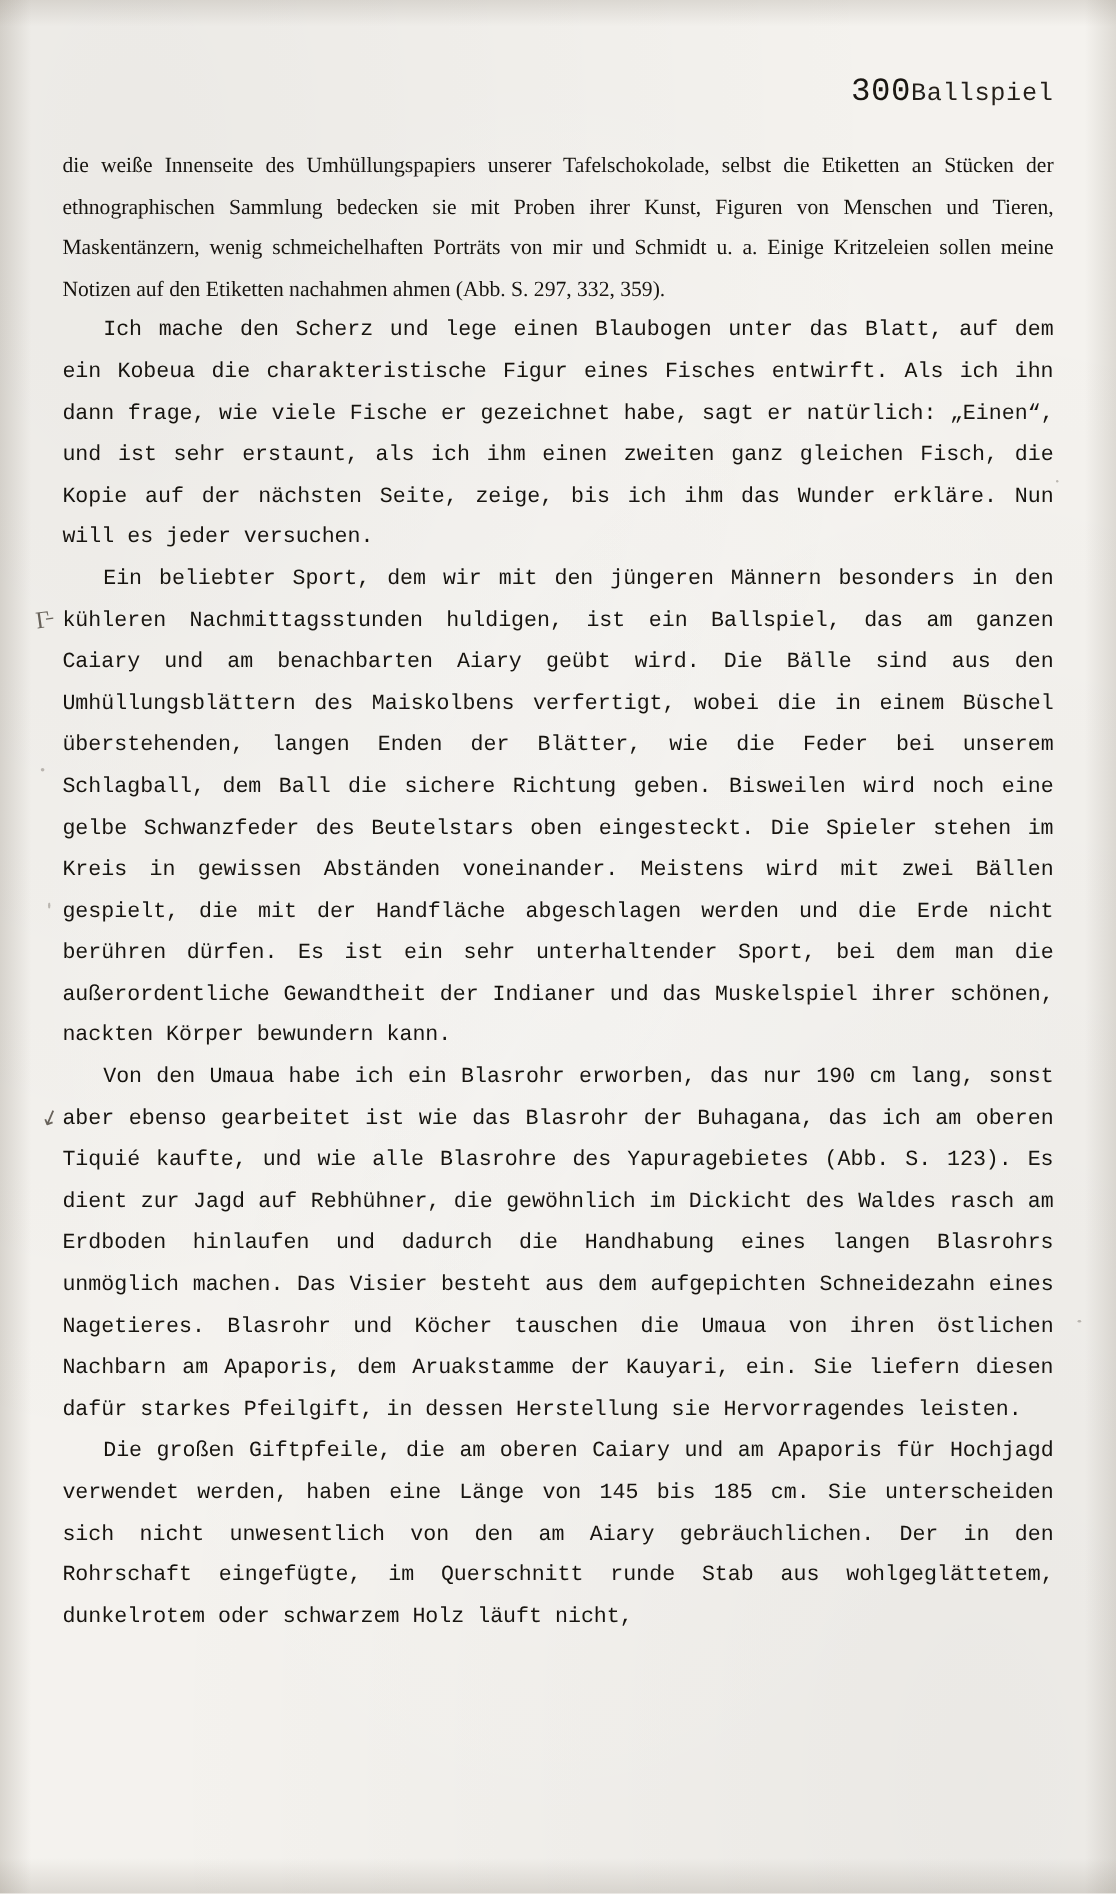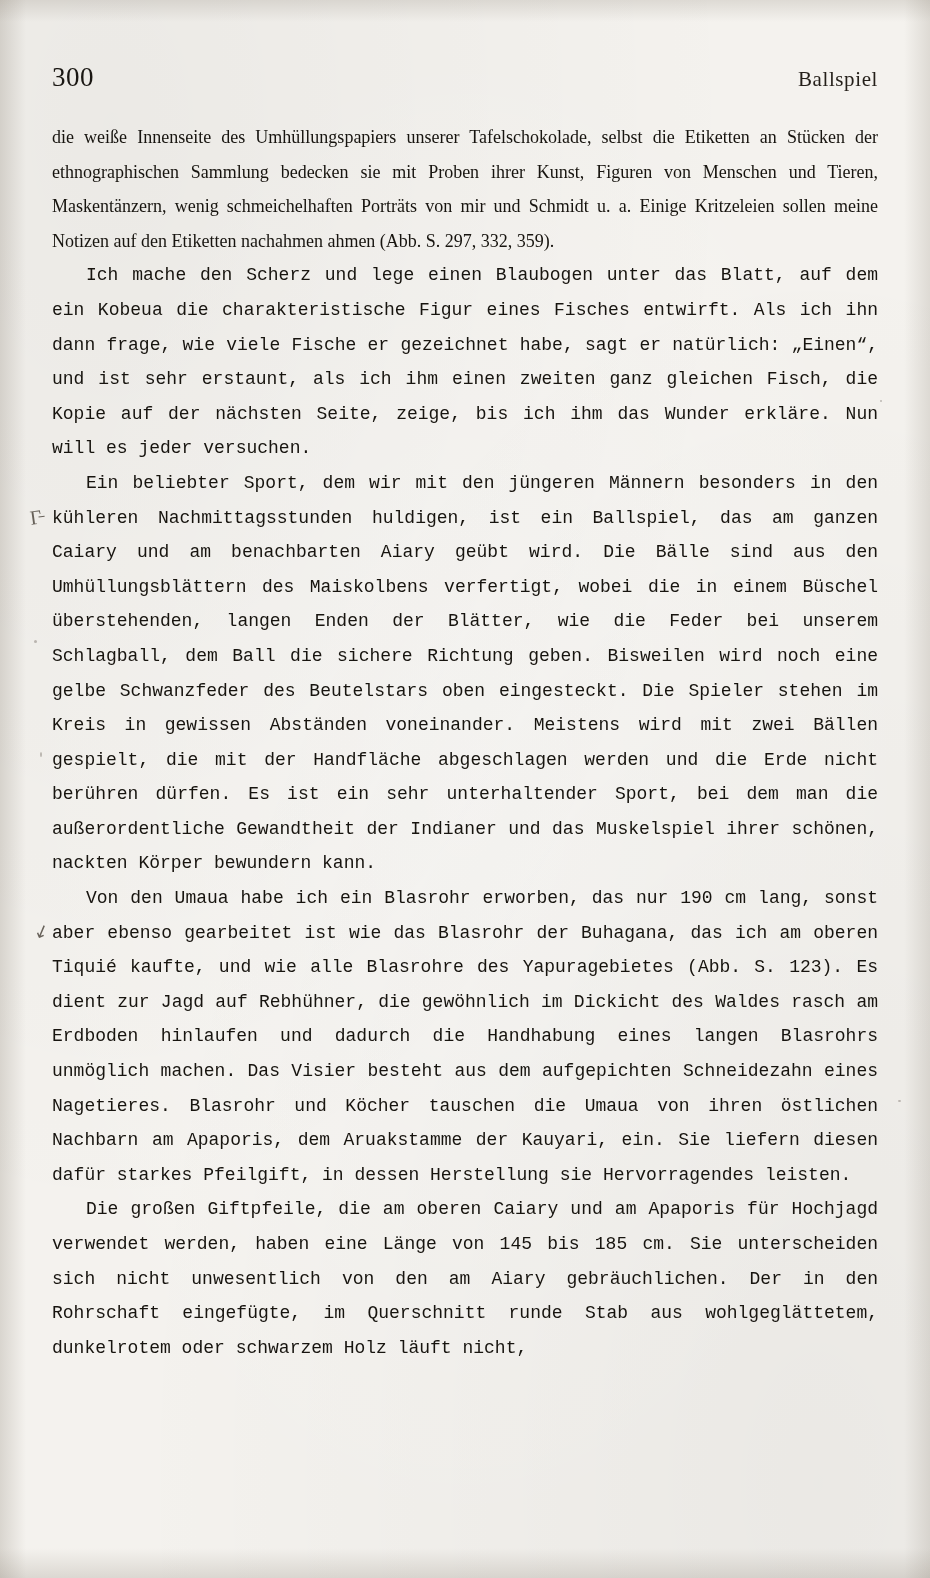--- a/index.html
+++ b/index.html
@@ -34,21 +34,22 @@
     pointer-events: none;
   }
   .header {
     position: absolute;
     top: 62px;
     left: 52px;
     right: 52px;
     height: 34px;
     display: flex;
     align-items: baseline;
-    justify-content: space-between;
+    justify-content: flex-end;
+    font-family: Liberation Mono, monospace;
   }
   .folio {
     font-size: 27px;
     letter-spacing: 0.5px;
     color: #1a1713;
   }
   .running-head {
     font-size: 21px;
     letter-spacing: 0.6px;
     color: #241f19;

